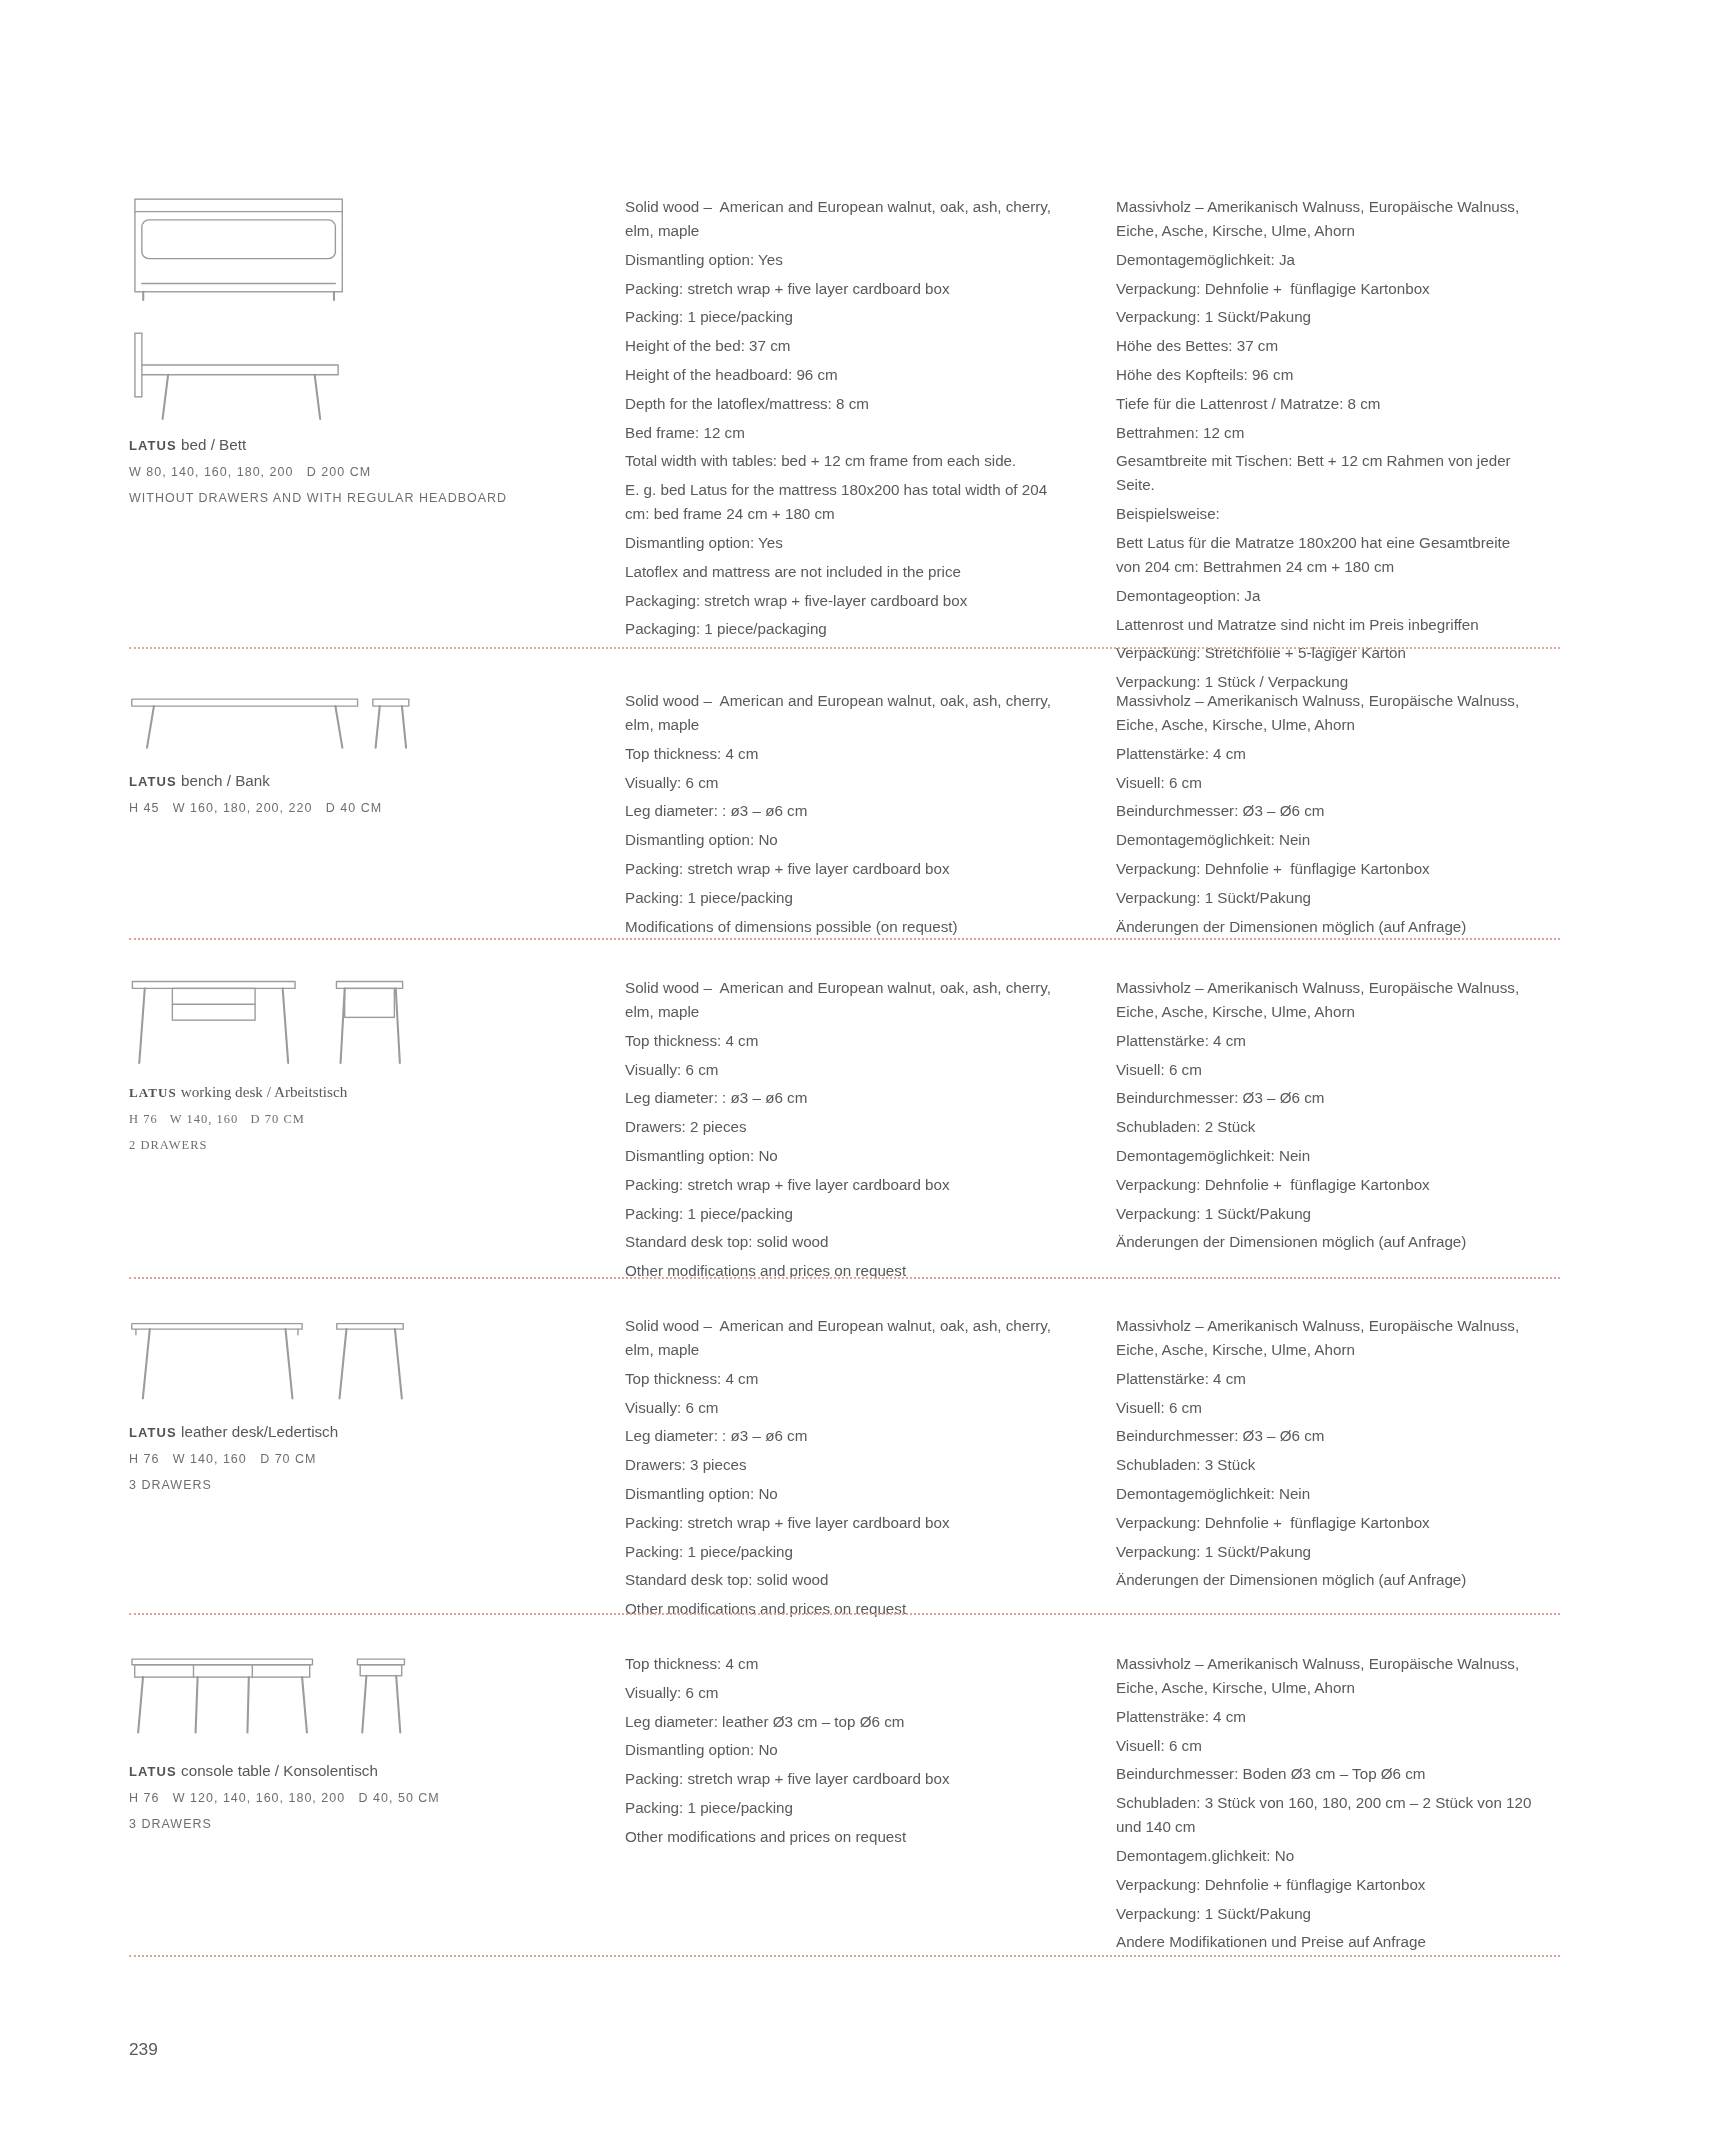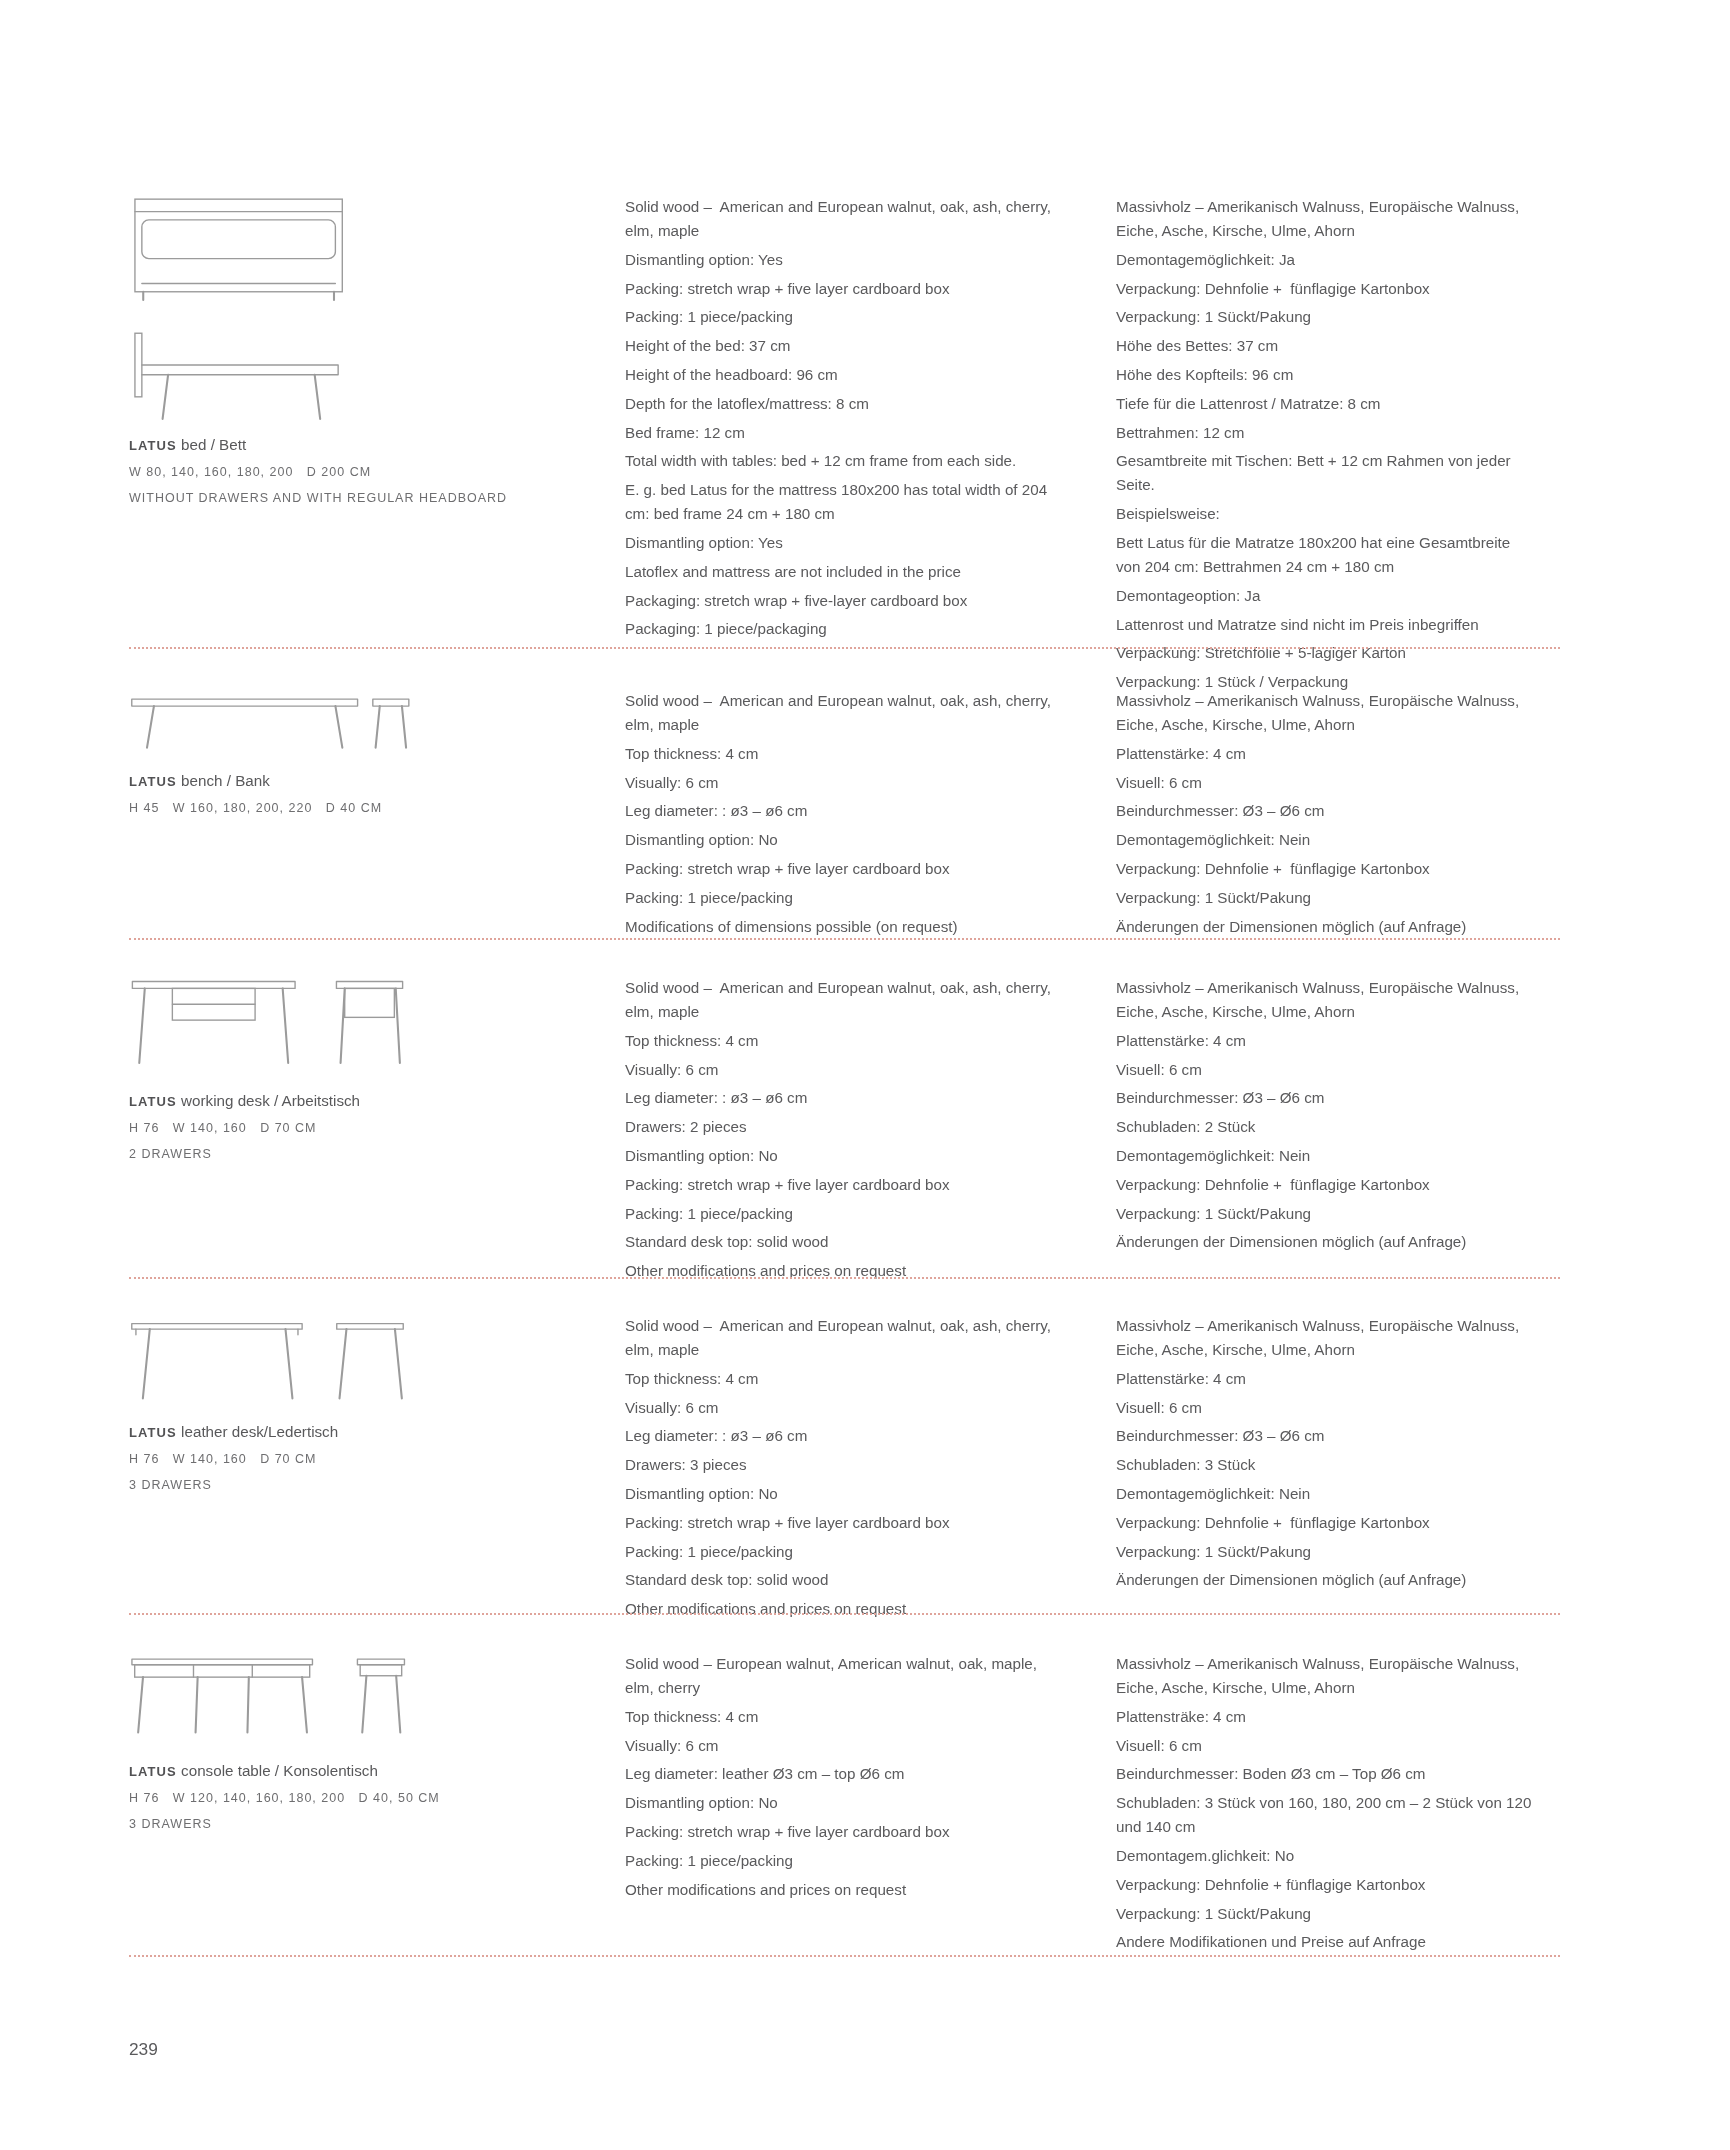--- a/index.html
+++ b/index.html
@@ -51,21 +51,21 @@
   }
 
   
   .drawing-bed    { height:235px; }
   .drawing-bench  { height:60px;  margin-top:2.8px; }
   .drawing-wdesk  { height:91px; }
   .drawing-ldesk  { height:86px; margin-top:4.2px; }
   .drawing-console{ height:83px; margin-top:2.8px; }
   .lbl-bed   { margin-top:2px; }
   .lbl-bench { margin-top:16.6px; }
-  .lbl-wdesk { margin-top:21px; }
+  .lbl-wdesk { margin-top:12px;font-family:Liberation Serif, serif; }
   .lbl-ldesk { margin-top:15px; }
   .lbl-console{ margin-top:20px; }
 </style>
 </head>
 <body>
 
 <div class="page">
 
   <section class="row" style="top:195px">
     <div class="col-left">
@@ -288,21 +288,20 @@
           <path class="thick" d="M386,30 L392,112"></path>
         </svg>
       </div>
       <div class="label-block lbl-console">
         <p class="prod-line"><span class="brand">LATUS</span> <span class="prod-name">console table / Konsolentisch</span></p>
         <p class="dims">H 76   W 120, 140, 160, 180, 200   D 40, 50 CM</p>
         <p class="dims">3 DRAWERS</p>
       </div>
     </div>
     <div class="col-specs">
-        <p class="spec-line">Solid wood – European walnut, American walnut, oak, maple, elm, cherry</p>
         <p class="spec-line">Top thickness: 4 cm</p>
         <p class="spec-line">Visually: 6 cm</p>
         <p class="spec-line">Leg diameter: leather Ø3 cm – top Ø6 cm</p>
         <p class="spec-line">Dismantling option: No</p>
         <p class="spec-line">Packing: stretch wrap + five layer cardboard box</p>
         <p class="spec-line">Packing: 1 piece/packing</p>
         <p class="spec-line">Other modifications and prices on request</p>
       </div>
     <div class="col-specs">
         <p class="spec-line">Massivholz – Amerikanisch Walnuss, Europäische Walnuss, Eiche, Asche, Kirsche, Ulme, Ahorn</p>

